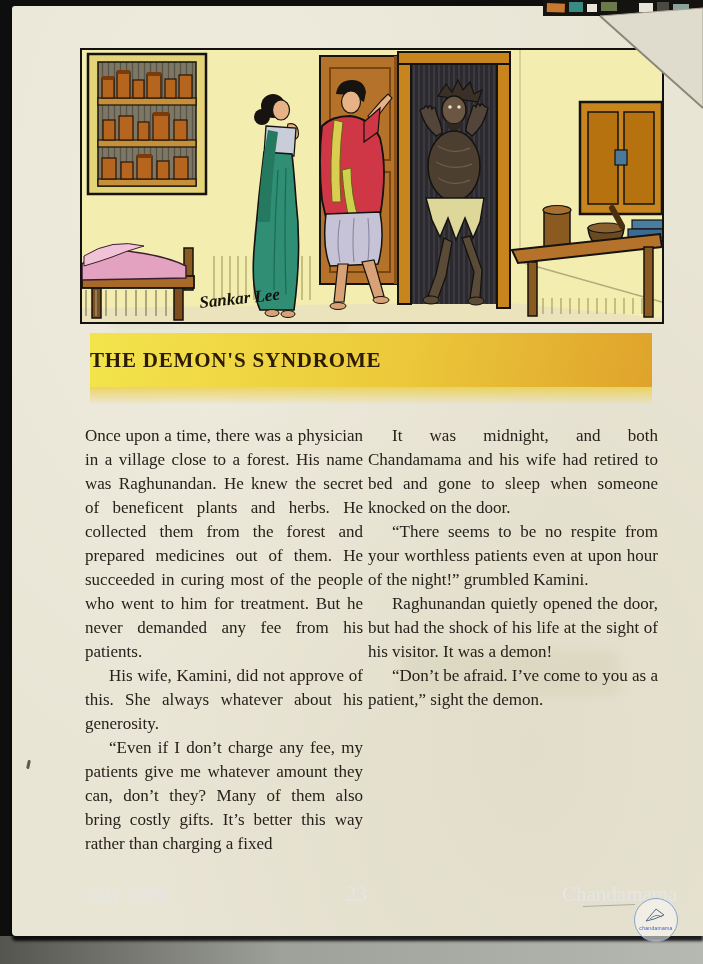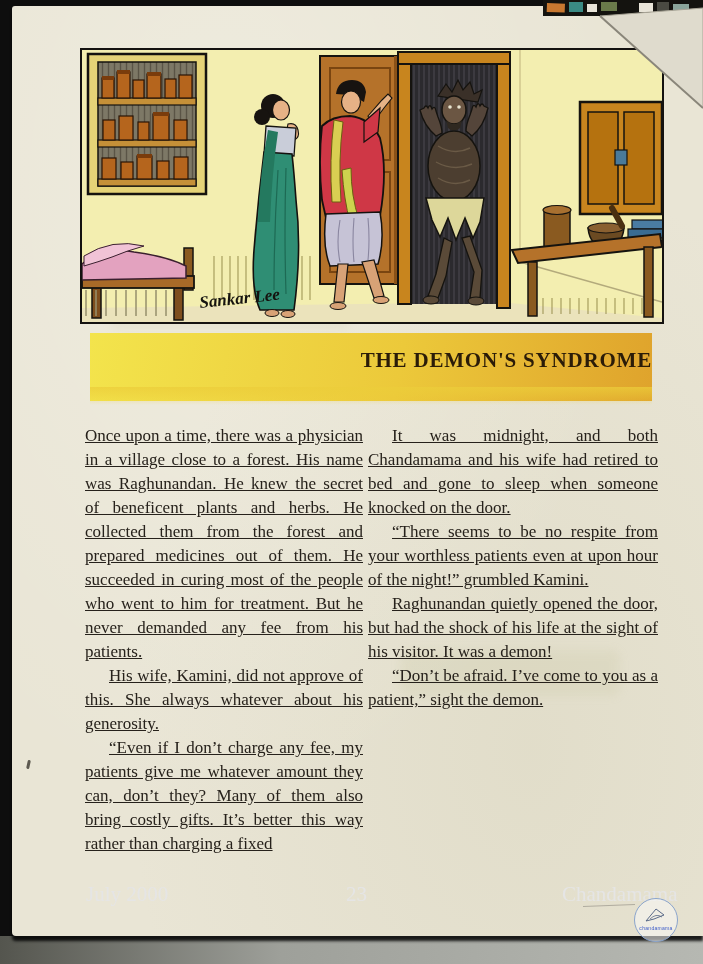--- a/index.html
+++ b/index.html
@@ -24,36 +24,36 @@
   .ghost{
     position:absolute;background:#b9b98a;opacity:0.14;filter:blur(5px);
     border-radius:8px;pointer-events:none;
   }
   .illustration{
     position:absolute;left:80px;top:48px;width:580px;height:272px;
     border:2.5px solid #141210;background:#f3eeb0;box-sizing:content-box;
   }
   .illustration svg{display:block;}
   .title-banner{
-    position:absolute;left:90px;top:333px;width:562px;height:68px;
-    text-align:right;line-height:54px;
+    position:absolute;left:90px;top:333px;width:562px;height:54px;
+    text-align:left;line-height:54px;
     font-weight:bold;font-size:21px;letter-spacing:0.8px;color:#2b1c08;
   }
   .title-fade{
     position:absolute;left:90px;top:387px;width:562px;height:18px;
     background:linear-gradient(to bottom, rgba(236,205,58,0.75), rgba(236,205,58,0));
   }
   .story-column{
     position:absolute;top:424px;
     font-size:17px;line-height:24px;color:#26211b;
     text-align:justify;
   }
   .story-column.left{left:85px;width:278px;}
   .story-column.right{left:368px;width:290px;}
-  .story-column p{margin:0;text-decoration:underline;}
+  .story-column p{margin:0;}
   .story-column p.indent{text-indent:24px;}
   .footer-item{
     position:absolute;top:882px;font-size:21px;color:#e5e5e5;
   }
   .footer-left{left:86px;}
   .footer-center{left:346px;}
   .footer-right{left:562px;}
   .corner-overlay{position:absolute;right:0;top:0;width:160px;height:118px;pointer-events:none;}
   .watermark-stamp{
     position:absolute;left:634px;top:898px;width:44px;height:44px;

